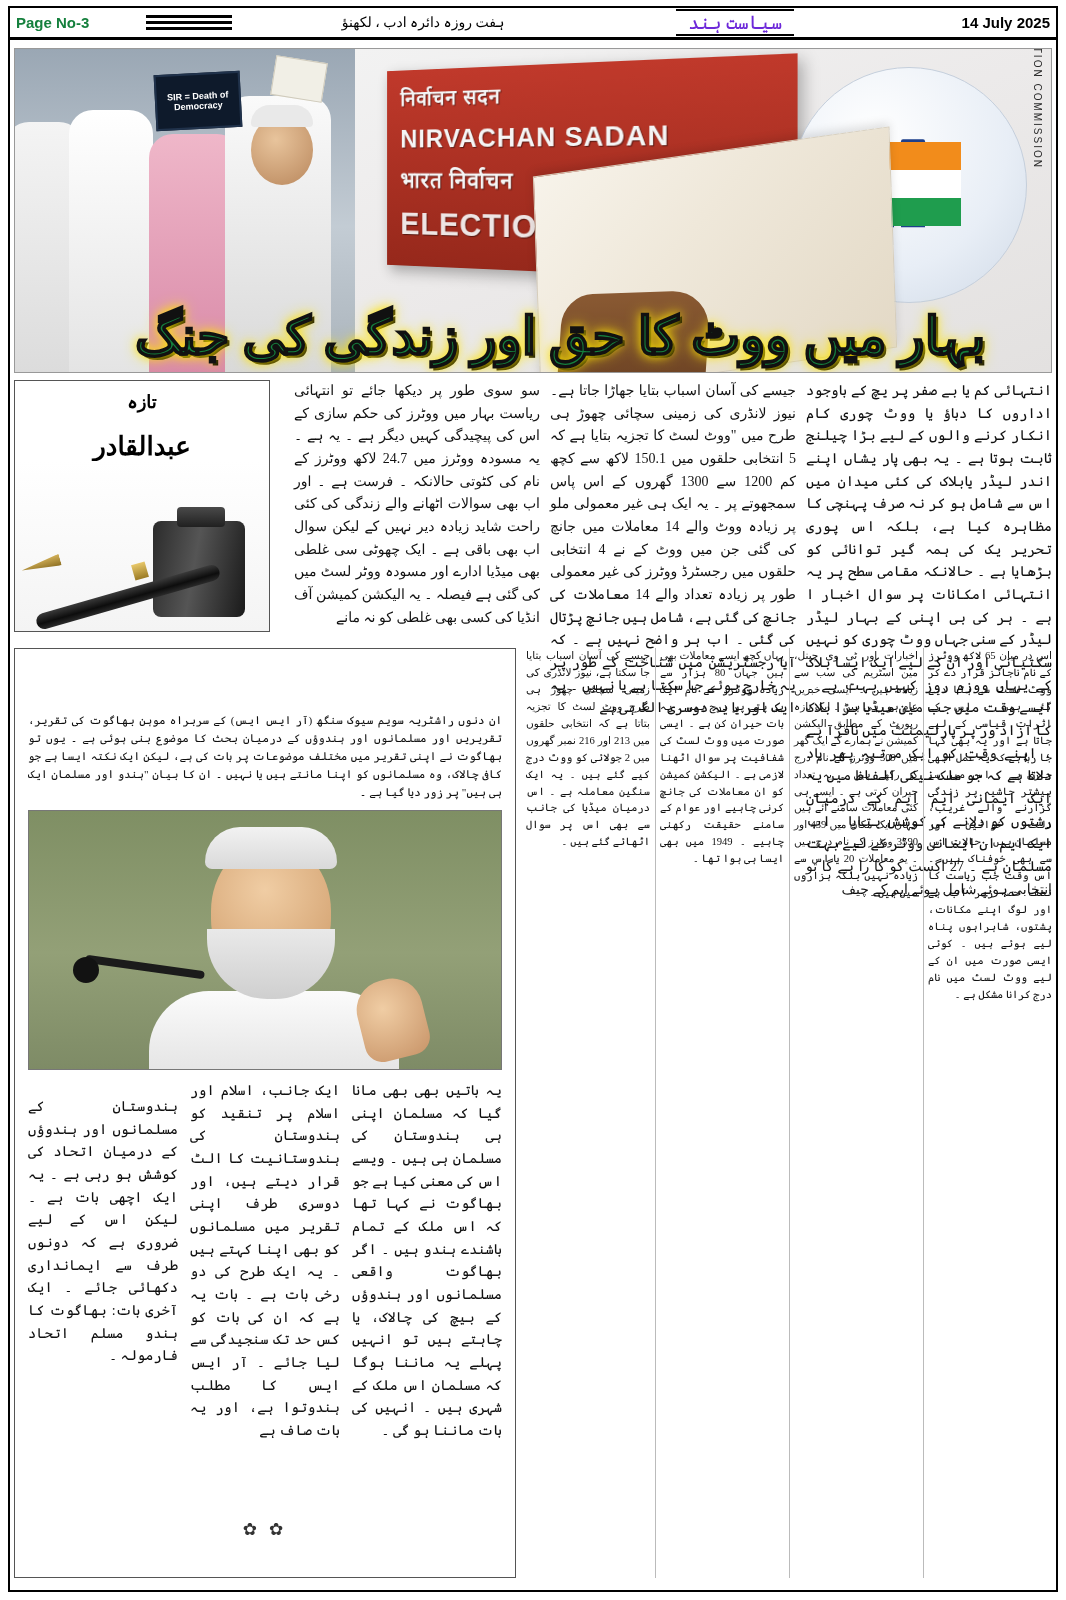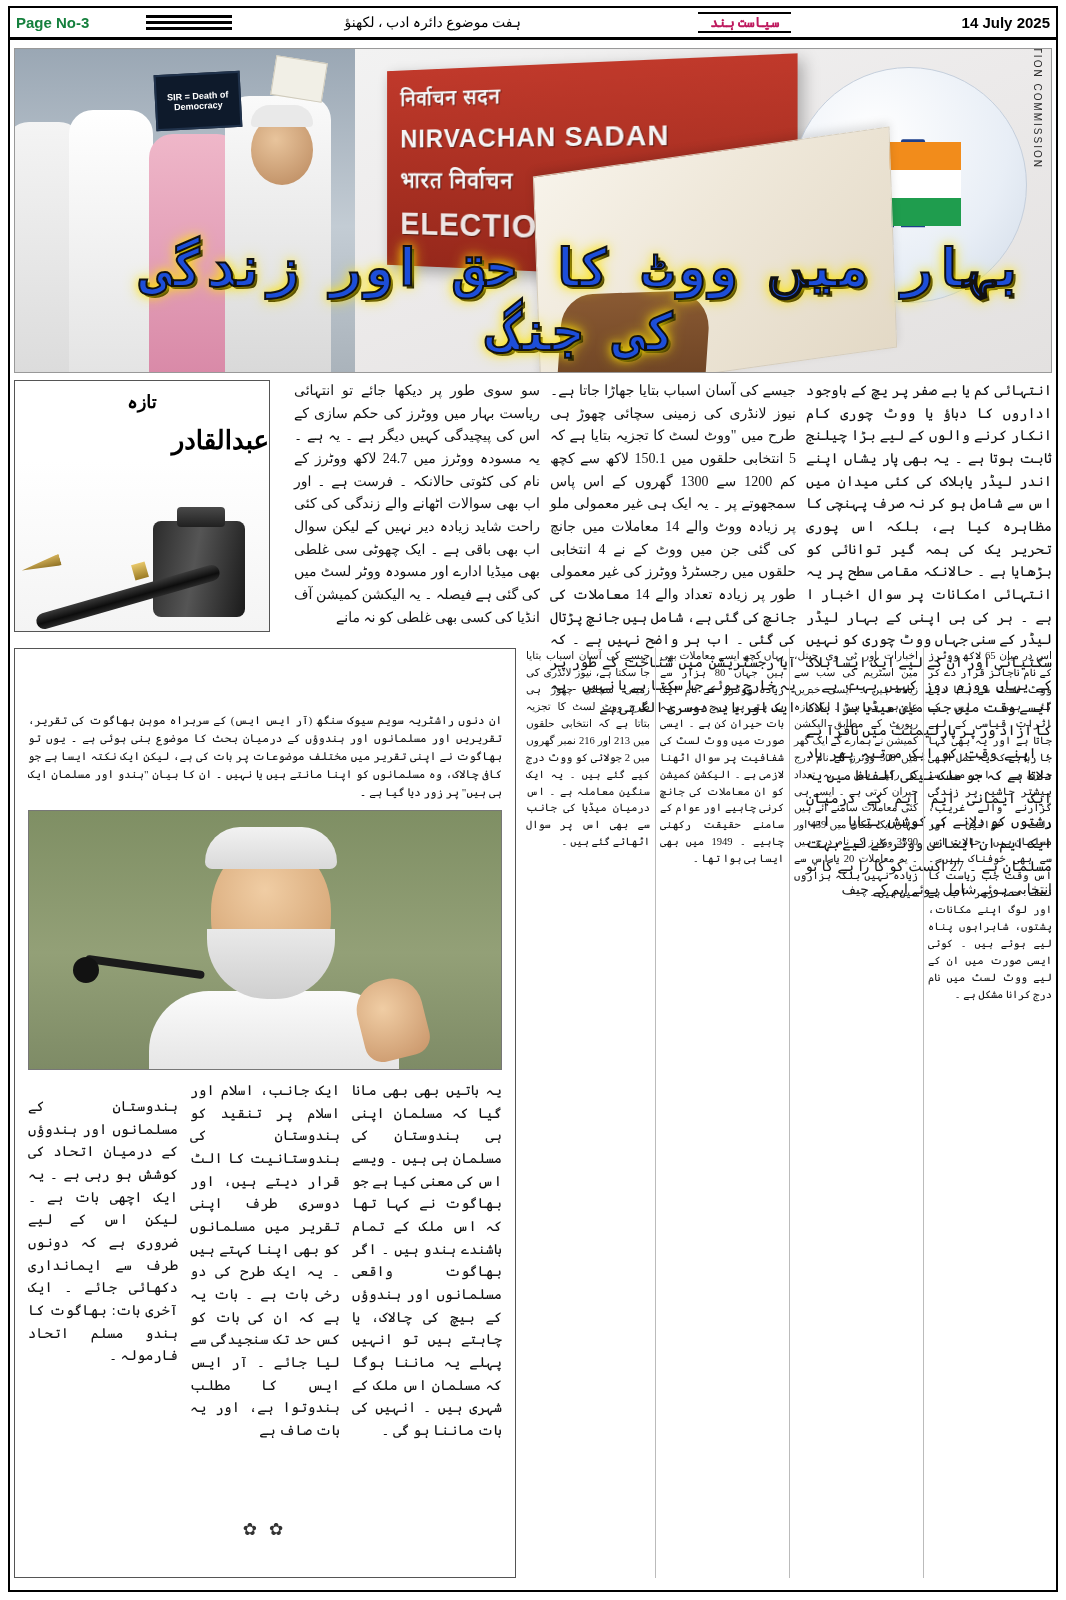--- a/index.html
+++ b/index.html
@@ -42,21 +42,21 @@
   }
   .masthead-center {
     flex: 1;
     display: flex; align-items: center; justify-content: space-around;
   }
   .urdu {
     font-family: "Liberation Serif", serif;
     direction: rtl;
   }
   .mh-title {
-    font-size: 14px; font-weight: bold; color: #be185d;
+    font-size: 19px; font-weight: normal; color: #6d28d9;
     border-bottom: 2px solid #000; border-top: 2px solid #000;
     padding: 0 12px; letter-spacing: .5px;
   }
   .mh-sub2 { font-size: 14px; color: #000; }
   .masthead-right {
     width: 170px; text-align: right;
     font-family: "Liberation Sans", sans-serif;
     font-weight: bold; font-size: 15px;
   }
 
@@ -145,26 +145,26 @@
     border: 1px solid #d6cdbb;
     box-shadow: 0 -4px 10px rgba(0,0,0,.12);
   }
   .hand-ballot::after {
     content: ""; position: absolute; left: 20px; bottom: 0; width: 150px; height: 90px;
     background: linear-gradient(#8a5a33,#6d4324); border-radius: 30px 40px 0 0;
     transform: rotate(6deg);
   }
   .hero-title {
     position: absolute; right: 20px; bottom: 6px; left: 120px;
-    text-align: center;
+    text-align: left;
     direction: rtl;
-    font-family: Liberation Mono, monospace;
+    font-family: Liberation Serif, serif;
     font-weight: bold;
     font-size: 52px;
-    color: #1d4ed8;
+    color: #15803d;
     -webkit-text-stroke: 2px #111;
     text-shadow:
       0 0 10px #ffe400, 0 0 16px #ffe400,
       3px 3px 0 #000;
     letter-spacing: 1px;
   }
 
   
   .lede {
     position: absolute; left: 14px; top: 380px; width: 1038px; height: 262px;
@@ -181,22 +181,22 @@
   .lede-c3 { position: absolute; right: 512px; top: 0; width: 246px; }
   .pen-box {
     position: absolute; left: 0; top: 0; width: 256px; height: 252px;
     border: 1px solid #555; background: #fff; overflow: hidden;
   }
   .pen-title {
     direction: rtl; text-align: center; font-weight: bold;
     margin-top: 10px; font-size: 18px; color: #000;
   }
   .pen-name {
-    direction: rtl; text-align: right; font-weight: bold;
-    font-size: 26px; color: #000; margin-top: 12px;
+    direction: rtl; text-align: center; font-weight: bold;
+    font-size: 26px; color: #000; margin-top: 18px;
   }
   .pen-art {
     position: absolute; left: 0; right: 0; bottom: 0; height: 170px;
     background: linear-gradient(#ffffff, #f4f4f4);
   }
   .ink-bottle {
     position: absolute; right: 24px; bottom: 14px; width: 92px; height: 96px;
     background: linear-gradient(100deg,#2b2b2b,#555 45%,#1a1a1a);
     border-radius: 8px;
   }
@@ -307,21 +307,21 @@
   <div class="outer-frame"></div>
 
   <div class="masthead">
     <div class="masthead-left">Page No-3</div>
     <div class="masthead-bars">
       <span></span>
         <span></span>
         <span></span>
     </div>
     <div class="masthead-center">
-      <div class="urdu mh-sub2">ہفت موضوع دائرہ ادب ، لکھنؤ</div>
+      <div class="urdu mh-sub2">ہفت روزہ دائرہ ادب ، لکھنؤ</div>
       <div class="urdu mh-title">سیاست ہند</div>
     </div>
     <div class="masthead-right">14 July 2025</div>
   </div>
 
   <div class="hero">
     <div class="hero-left">
       <div class="crowd-person" style="left:-10px;width:78px;height:250px;background:linear-gradient(#f4f4f4,#dcdcdc);"></div>
       <div class="crowd-person" style="left:54px;width:84px;height:262px;background:linear-gradient(#ffffff,#e4e4e4);"></div>
       <div class="crowd-person" style="left:134px;width:92px;height:238px;background:linear-gradient(#efb7c9,#d98aa8);"></div>

